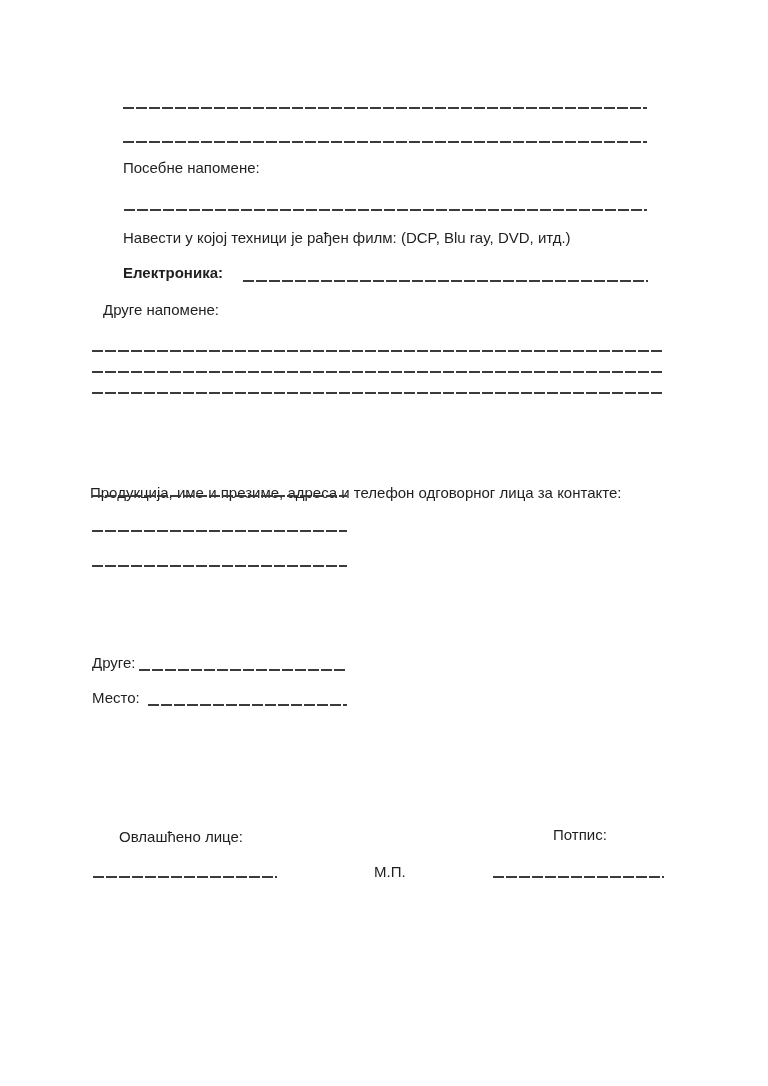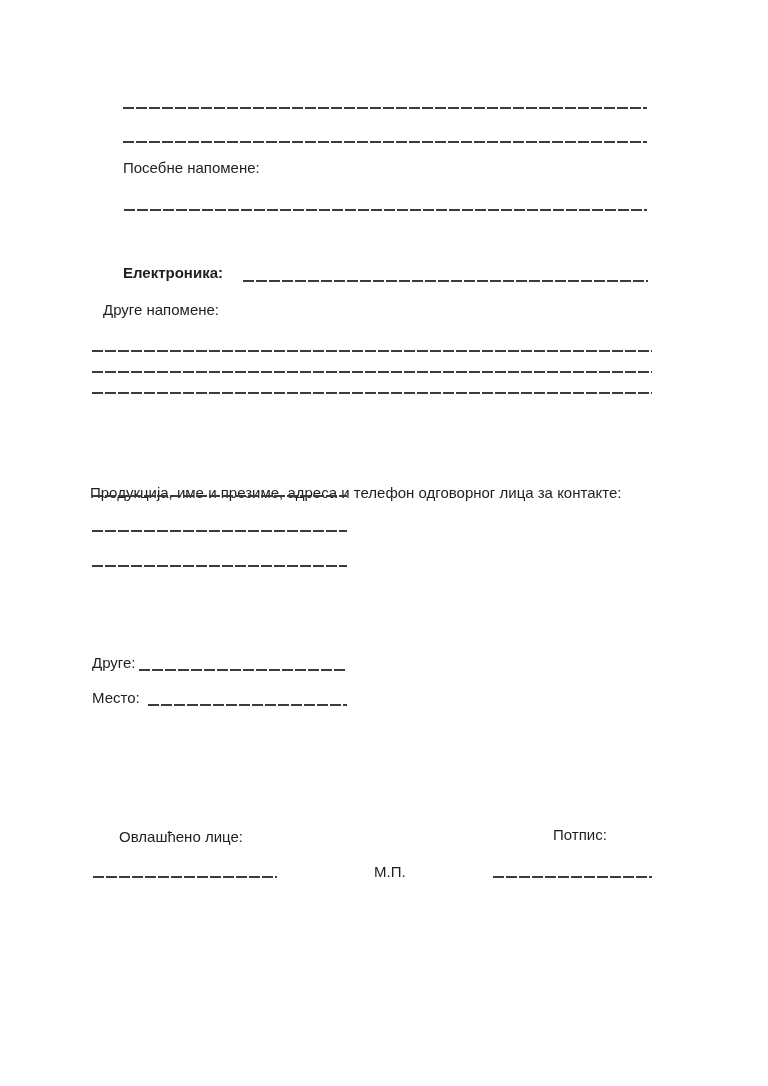--- a/index.html
+++ b/index.html
@@ -4,20 +4,21 @@
 <style>
   html, body { margin: 0; padding: 0; background: #ffffff; }
   .page {
     position: relative;
     width: 652px;
     height: 1086px;
     background: #ffffff;
     font-family: "Liberation Sans", sans-serif;
     color: #1f1f1f;
     overflow: hidden;
+    padding-left: 12px;
   }
   .lbl {
     position: absolute;
     font-size: 15px;
     line-height: 20px;
     white-space: nowrap;
     color: #1f1f1f;
   }
   .bold { font-weight: bold; }
   .blank {
@@ -64,20 +65,21 @@
 <body>
 
 <div class="page">
 
   <div class="blank line-top-1"></div>
   <div class="blank line-top-2"></div>
 
   <div class="lbl lbl-special">Посебне напомене:</div>
   <div class="blank line-special"></div>
 
+  <div class="lbl lbl-technique">Навести у којој техници је рађен филм: (DCP, Blu ray, DVD, итд.)</div>
 
   <div class="lbl bold lbl-electronics">Електроника:</div>
   <div class="blank line-electronics"></div>
 
   <div class="lbl lbl-other">Друге напомене:</div>
   <div class="blank line-other-1"></div>
   <div class="blank line-other-2"></div>
   <div class="blank line-other-3"></div>
 
   <div class="lbl lbl-contact">Продукција, име и презиме, адреса и телефон одговорног лица за контакте:</div>

